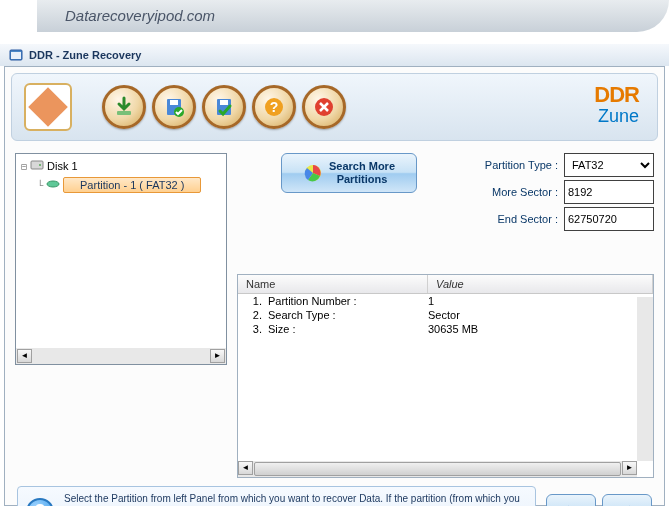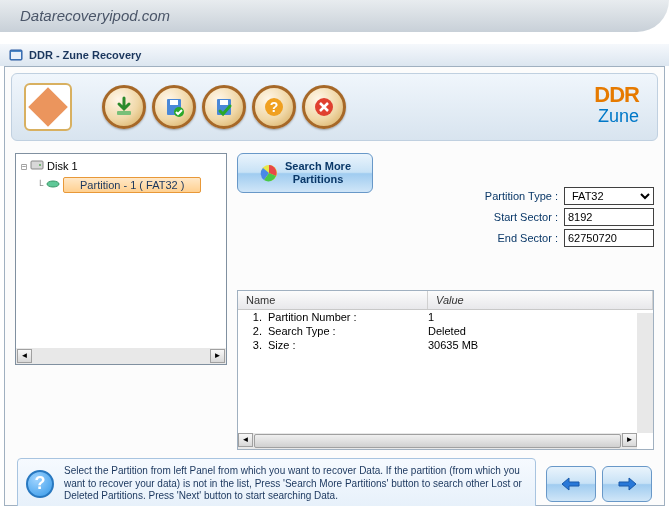--- a/index.html
+++ b/index.html
@@ -1,17 +1,17 @@
 <!DOCTYPE html>
 <html><head>
 <meta charset="utf-8">
 <style>
 * { box-sizing: border-box; margin: 0; padding: 0; }
 body { font-family: Tahoma, Arial, sans-serif; font-size: 11px; background: #fff; width: 669px; height: 506px; overflow: hidden; }
-.browser-header { background: linear-gradient(#e8ecef, #c8d0d8); height: 32px; border-radius: 0 0 40px 0; padding: 3px 20px; position: relative; }
+.browser-header { background: linear-gradient(#e8ecef, #c8d0d8); height: 32px; border-radius: 0 0 40px 0; padding: 3px 28px; position: relative; margin-left: 37px; }
 .url-text { color: #4a5568; font-size: 15px; font-style: italic; line-height: 26px; }
 .window-title-bar { background: linear-gradient(#f5f8fc, #dce6f0); height: 22px; padding: 3px 8px; display: flex; align-items: center; margin-top: 12px; }
 .window-icon { width: 16px; height: 16px; margin-right: 5px; }
 .window-title { color: #1a365d; font-size: 11px; font-weight: bold; }
 .main-window { background: #fcfcfc; border: 1px solid #a0b0c0; margin: 0 4px 4px 4px; height: 440px; }
 .header-bar { background: linear-gradient(#f0f6fc, #d8e4ef); height: 68px; border: 1px solid #c0d0e0; border-radius: 6px; margin: 6px; display: flex; align-items: center; padding: 0 12px; position: relative; }
 .app-icon-box { width: 48px; height: 48px; border: 2px solid #d8b060; border-radius: 6px; background: #fff; display: flex; align-items: center; justify-content: center; }
 .app-icon-diamond { width: 28px; height: 28px; background: #e67a35; transform: rotate(45deg); opacity: 0.8; }
 .toolbar-buttons { display: flex; gap: 6px; margin-left: 30px; }
 .round-btn { width: 44px; height: 44px; border-radius: 50%; border: 3px solid #a66828; background: radial-gradient(circle at 35% 30%, #fff6e8, #f0d8a8 55%, #d4a858); display: flex; align-items: center; justify-content: center; cursor: pointer; box-shadow: 0 1px 2px rgba(0,0,0,0.3); }
@@ -23,26 +23,26 @@
 .left-panel { width: 212px; }
 .tree-box { border: 1px solid #8090a0; height: 212px; background: #fff; padding: 4px; position: relative; }
 .tree-node { display: flex; align-items: center; gap: 3px; font-size: 11px; padding: 1px; }
 .tree-child { margin-left: 16px; margin-top: 2px; }
 .tree-line { color: #888; font-family: monospace; font-size: 10px; }
 .tree-selected { background: linear-gradient(#ffe8c8, #ffd090); border: 1px solid #e89838; border-radius: 2px; color: #1a365d; padding: 1px 16px; }
 .tree-scroll { position: absolute; bottom: 0; left: 0; right: 0; height: 16px; background: #e8e8e8; display: flex; align-items: center; justify-content: space-between; padding: 0 1px; }
 .scroll-arrow { width: 15px; height: 14px; background: linear-gradient(#f8f8f8,#d8d8d8); border: 1px solid #a0a0a0; font-size: 8px; text-align: center; line-height: 12px; }
 .right-panel { flex: 1; }
 .top-controls { display: flex; align-items: flex-start; gap: 16px; margin-bottom: 10px; }
-.search-more-btn { width: 136px; height: 40px; border: 1px solid #6898c8; border-radius: 6px; background: linear-gradient(#eaf4fc, #c8e2f6 48%, #a0ccf0 52%, #d0e6f8); display: flex; align-items: center; justify-content: center; gap: 6px; cursor: pointer; font-size: 11px; color: #0a3868; font-weight: bold; text-align: center; line-height: 1.2; }
+.search-more-btn { width: 136px; height: 40px; border: 1px solid #6898c8; border-radius: 6px; background: linear-gradient(#eaf4fc, #c8e2f6 48%, #a0ccf0 52%, #d0e6f8); display: flex; align-items: center; justify-content: center; gap: 6px; cursor: pointer; font-size: 11px; color: #0a3868; font-weight: bold; text-align: center; line-height: 1.2; margin-left: 44px; }
 .pie-icon { width: 20px; height: 20px; }
-.field-grid { flex: 1; display: grid; grid-template-columns: auto 90px; gap: 3px 6px; font-size: 11px; justify-content: end; align-items: center; margin-top: 34px; }
+.field-grid { flex: 1; display: grid; grid-template-columns: auto 90px; gap: 3px 6px; font-size: 11px; justify-content: end; align-items: center; }
 .field-label { text-align: right; color: #0a3868; }
-.field-select, .field-input { border: 1px solid #404040; height: 18px; font-size: 11px; padding: 0 3px; width: 90px; background: #fff; }
-.data-table { border: 1px solid #a0b0c0; height: 160px; background: #fff; position: relative; margin-top: 43px; }
+.field-select, .field-input { border: 1px solid #404040; height: 24px; font-size: 11px; padding: 0 3px; width: 90px; background: #fff; }
+.data-table { border: 1px solid #a0b0c0; height: 204px; background: #fff; position: relative; margin-top: 43px; }
 .table-header { display: flex; background: linear-gradient(#fcfcfc, #e8e8eb); border-bottom: 1px solid #c8c8c8; }
 .th { padding: 3px 8px; font-size: 11px; color: #333; border-right: 1px solid #d0d0d0; }
 .th-name { width: 190px; }
 .th-value { flex: 1; font-style: italic; }
 .table-row { display: flex; padding: 1px 0; font-size: 11px; }
 .td-num { width: 30px; text-align: right; padding-right: 6px; }
 .td-name { width: 160px; }
 .td-value { flex: 1; }
 .table-scroll-h { position: absolute; bottom: 0; left: 0; right: 16px; height: 16px; background: #e8e8e8; display: flex; }
 .table-scroll-h .scroll-thumb { flex: 1; margin: 1px; background: linear-gradient(#f0f0f0,#d0d0d0); border: 1px solid #a0a0a0; border-radius: 2px; }
@@ -154,42 +154,42 @@
                 <path d="M10 10 L17 13 A8 8 0 0 1 5 17 Z" fill="#48c848"></path>
                 <path d="M10 10 L5 17 A8 8 0 0 1 4 5 Z" fill="#4888e8"></path>
               </svg>
           </span>
           <span style="white-space:pre-line">Search More
 Partitions</span>
         </div>
         <div class="field-grid">
           <span class="field-label">Partition Type :</span>
           <select class="field-select"><option>FAT32</option></select>
-          <span class="field-label">Start Sector :</span>
+          <span class="field-label">More Sector :</span>
           <input class="field-input" value="8192" style="">
           <span class="field-label">End Sector :</span>
           <input class="field-input" value="62750720" style="">
         </div>
       </div>
 
       <div class="data-table">
         <div class="table-header">
           <div class="th th-name">Name</div>
           <div class="th th-value">Value</div>
         </div>
         <div id="table-body">
             <div class="table-row">
               <div class="td-num">1.</div>
               <div class="td-name">Partition Number :</div>
               <div class="td-value">1</div>
             </div>
             <div class="table-row">
               <div class="td-num">2.</div>
               <div class="td-name">Search Type :</div>
-              <div class="td-value">Deleted</div>
+              <div class="td-value">Sector</div>
             </div>
             <div class="table-row">
               <div class="td-num">3.</div>
               <div class="td-name">Size :</div>
               <div class="td-value">30635 MB</div>
             </div>
           </div>
         <div class="table-scroll-v"></div>
         <div class="table-scroll-h">
           <div class="scroll-arrow">◄</div>

